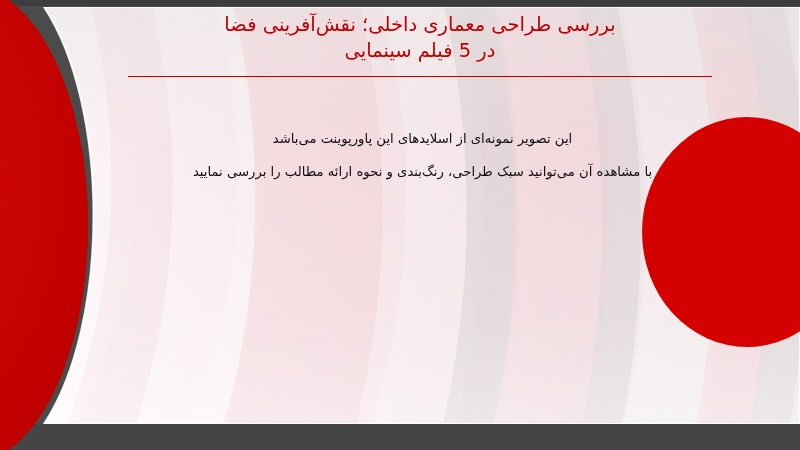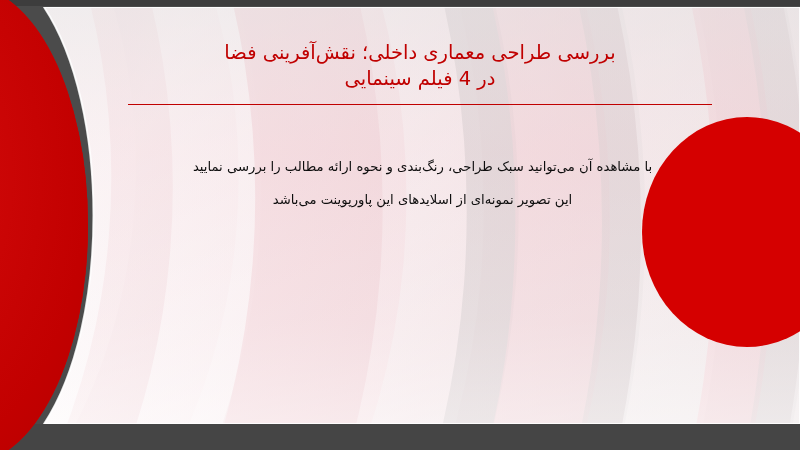--- a/index.html
+++ b/index.html
@@ -76,21 +76,20 @@
     background: #d50000;
     z-index: 4;
   }
 
   
   .text-layer {
     position: absolute;
     inset: 0;
     z-index: 6;
     pointer-events: none;
-    margin-top: 28px;
   }
   .text-layer > * { pointer-events: auto; }
 
   .title-block {
     position: absolute;
     top: 12px;
     left: 120px;
     width: 600px;
     text-align: center;
     direction: rtl;
@@ -211,24 +210,24 @@
       <path d="M 800 0 L 44 0 C 110 100 110 317 44 417 L 800 417 Z" fill="none" stroke="#ffffff" stroke-width="2" opacity="0.85"></path>
     </svg>
 
     <div class="red-disc-right"></div>
   </div>
 
   <div class="text-layer">
 
     <div class="title-block">
       <div class="title-line">بررسی طراحی معماری داخلی؛ نقش‌آفرینی فضا</div>
-      <div class="title-line">در 4 فیلم سینمایی</div>
+      <div class="title-line">در 5 فیلم سینمایی</div>
     </div>
 
     <div class="title-rule"></div>
 
     <div class="body-block">
+      <div class="body-line">این تصویر نمونه‌ای از اسلایدهای این پاورپوینت می‌باشد</div>
       <div class="body-line">با مشاهده آن می‌توانید سبک طراحی، رنگ‌بندی و نحوه ارائه مطالب را بررسی نمایید</div>
-      <div class="body-line">این تصویر نمونه‌ای از اسلایدهای این پاورپوینت می‌باشد</div>
     </div>
 
   </div>
 </div>
 
 </body></html>

